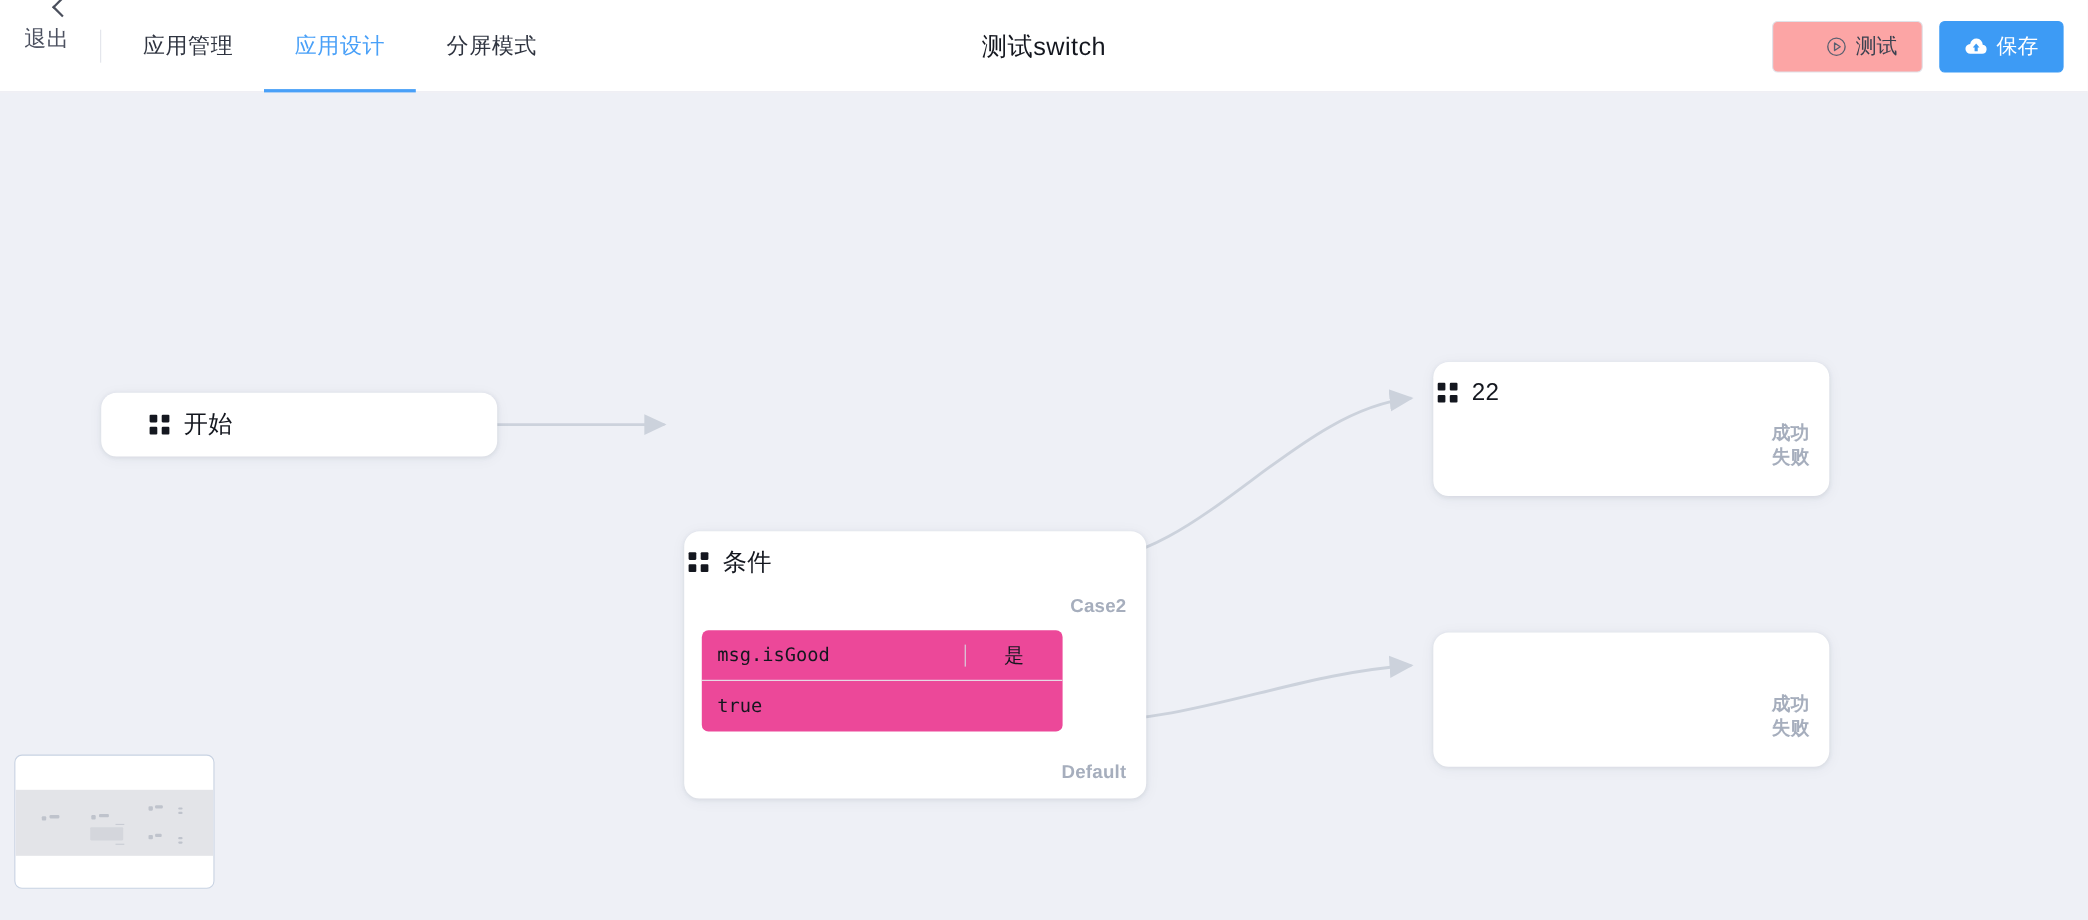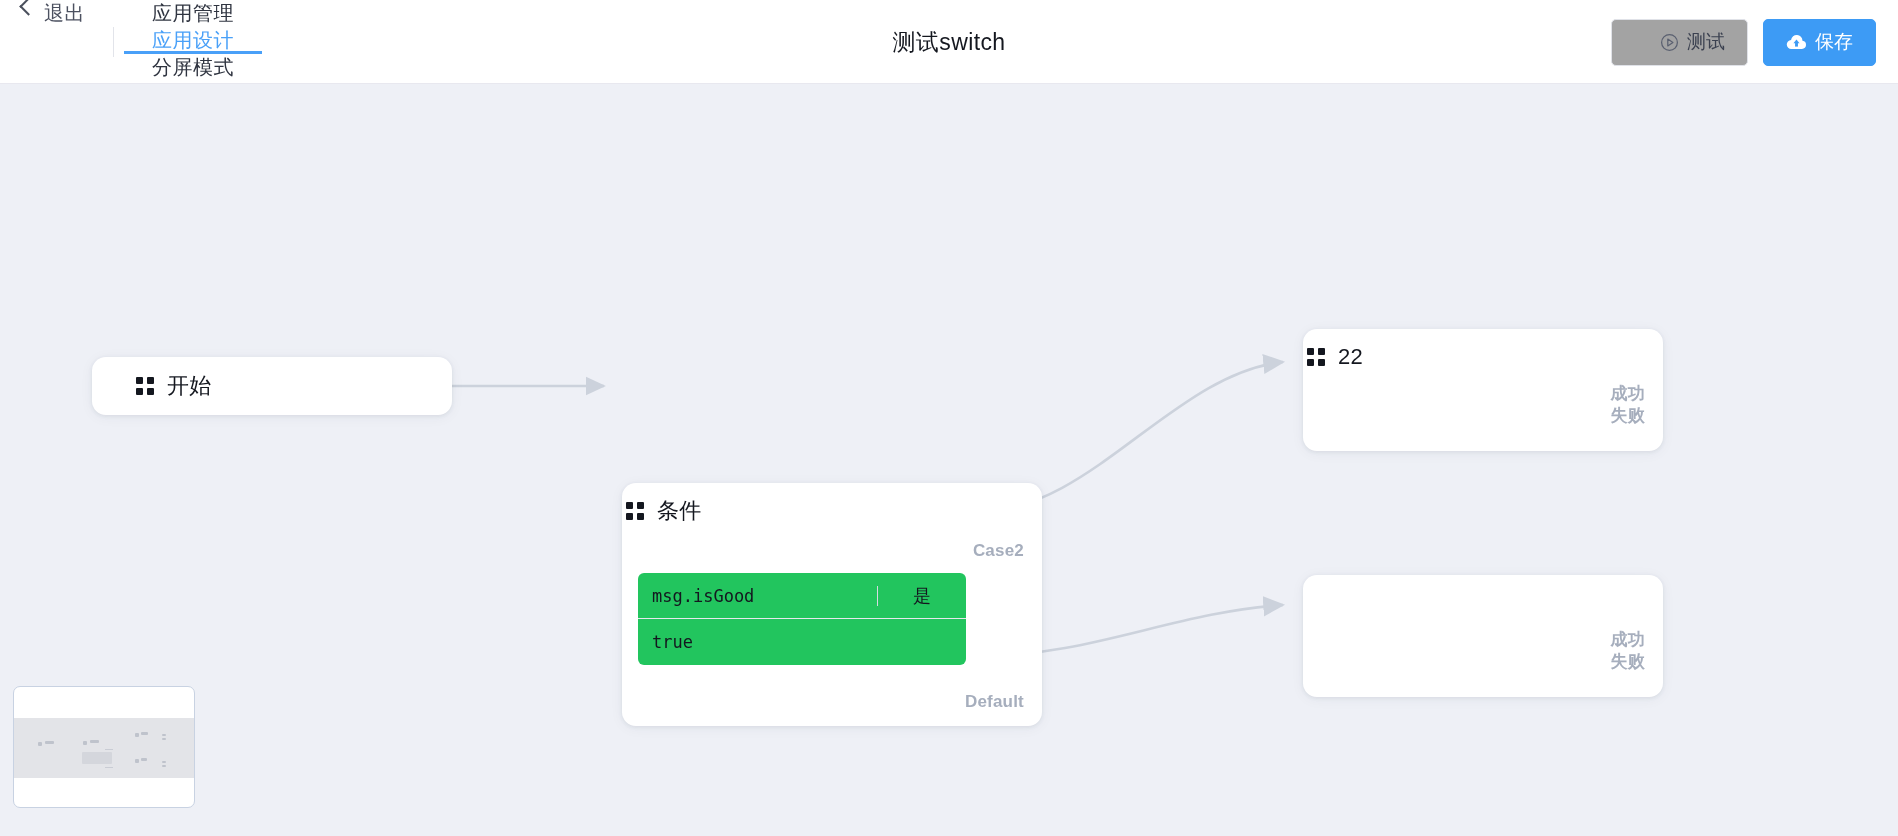--- a/index.html
+++ b/index.html
@@ -13,38 +13,39 @@
 
   
   .header {
     position: absolute; top: 0; left: 0;
     width: 1898px; height: 84px;
     background: #ffffff;
     border-bottom: 1px solid #e8e8ef;
     display: flex; align-items: center;
   }
   .exit-btn {
-    display: flex; align-items: flex-start; gap: 9px;
+    display: flex; align-items: flex-end; gap: 9px;
     margin-left: 22px; cursor: pointer;
     height: 84px;
+    flex-direction: column;
   }
   .chev {
     width: 13px; height: 13px;
     border-left: 2.2px solid #4a4f5c;
     border-bottom: 2.2px solid #4a4f5c;
     transform: rotate(45deg);
     display: inline-block;
     margin-top: 0px;
   }
   .exit-label { font-size: 20px; color: #4c5160; letter-spacing: .5px; }
   .hdr-divider {
     width: 1px; height: 30px; background: #e2e4ea;
     margin-left: 28px; margin-right: 10px;
   }
-  .tabs { display: flex; align-items: stretch; height: 84px; flex-direction: column; }
+  .tabs { display: flex; align-items: stretch; height: 84px; }
   .tab {
     position: relative;
     display: flex; align-items: center; justify-content: center;
     padding: 0 28px;
     font-size: 20px; color: #2f3440;
     cursor: pointer;
     letter-spacing: .5px;
   }
   .tab.active { color: #49a0f8; }
   .tab.active::after {
@@ -59,21 +60,21 @@
   }
   .hdr-actions {
     position: absolute; right: 22px; top: 0; height: 84px;
     display: flex; align-items: center; gap: 15px;
   }
   .btn {
     display: flex; align-items: center; justify-content: center; gap: 8px;
     height: 47px; border-radius: 5px; font-size: 19px; cursor: pointer;
     padding: 0 22px; white-space: nowrap;
   }
-  .btn-test { background: #a3a3a3; border: 1px solid #e0e2e8; color: #3b4150; padding-left: 48px; }
+  .btn-test { background: #fca5a5; border: 1px solid #e0e2e8; color: #3b4150; padding-left: 48px; }
   .btn-save { background: #3d9bf5; border: 1px solid #3d9bf5; color: #fff; }
   .icon-svg { display: block; }
 
   
   .canvas {
     position: absolute; top: 85px; left: 0;
     width: 1898px; height: 751px;
     background: #eef0f6;
     overflow: hidden;
   }
@@ -105,21 +106,21 @@
   }
 
   
   #node-start { left: 92px; top: 272px; width: 360px; height: 58px; }
   #node-start .node-head { padding-top: 18px; margin-left: 40px; }
 
   
   #node-condition { left: 622px; top: 352px; width: 420px; height: 243px; margin-top: 46px; }
   .cond-table {
     position: absolute; left: 16px; top: 90px; width: 328px;
-    background: #22c55e; border-radius: 6px; overflow: hidden;
+    background: #ec4899; border-radius: 6px; overflow: hidden;
   }
   .cond-row {
     display: flex; align-items: center;
     height: 46px; font-family: "DejaVu Sans Mono", "Liberation Mono", monospace;
     font-size: 17px; color: #14171f;
   }
   .cond-row.top { border-bottom: 1px solid #e6e8ed; }
   .cond-key { padding-left: 14px; flex: 1; }
   .cond-sep { width: 1px; height: 20px; background: #d7dae1; }
   .cond-val {

